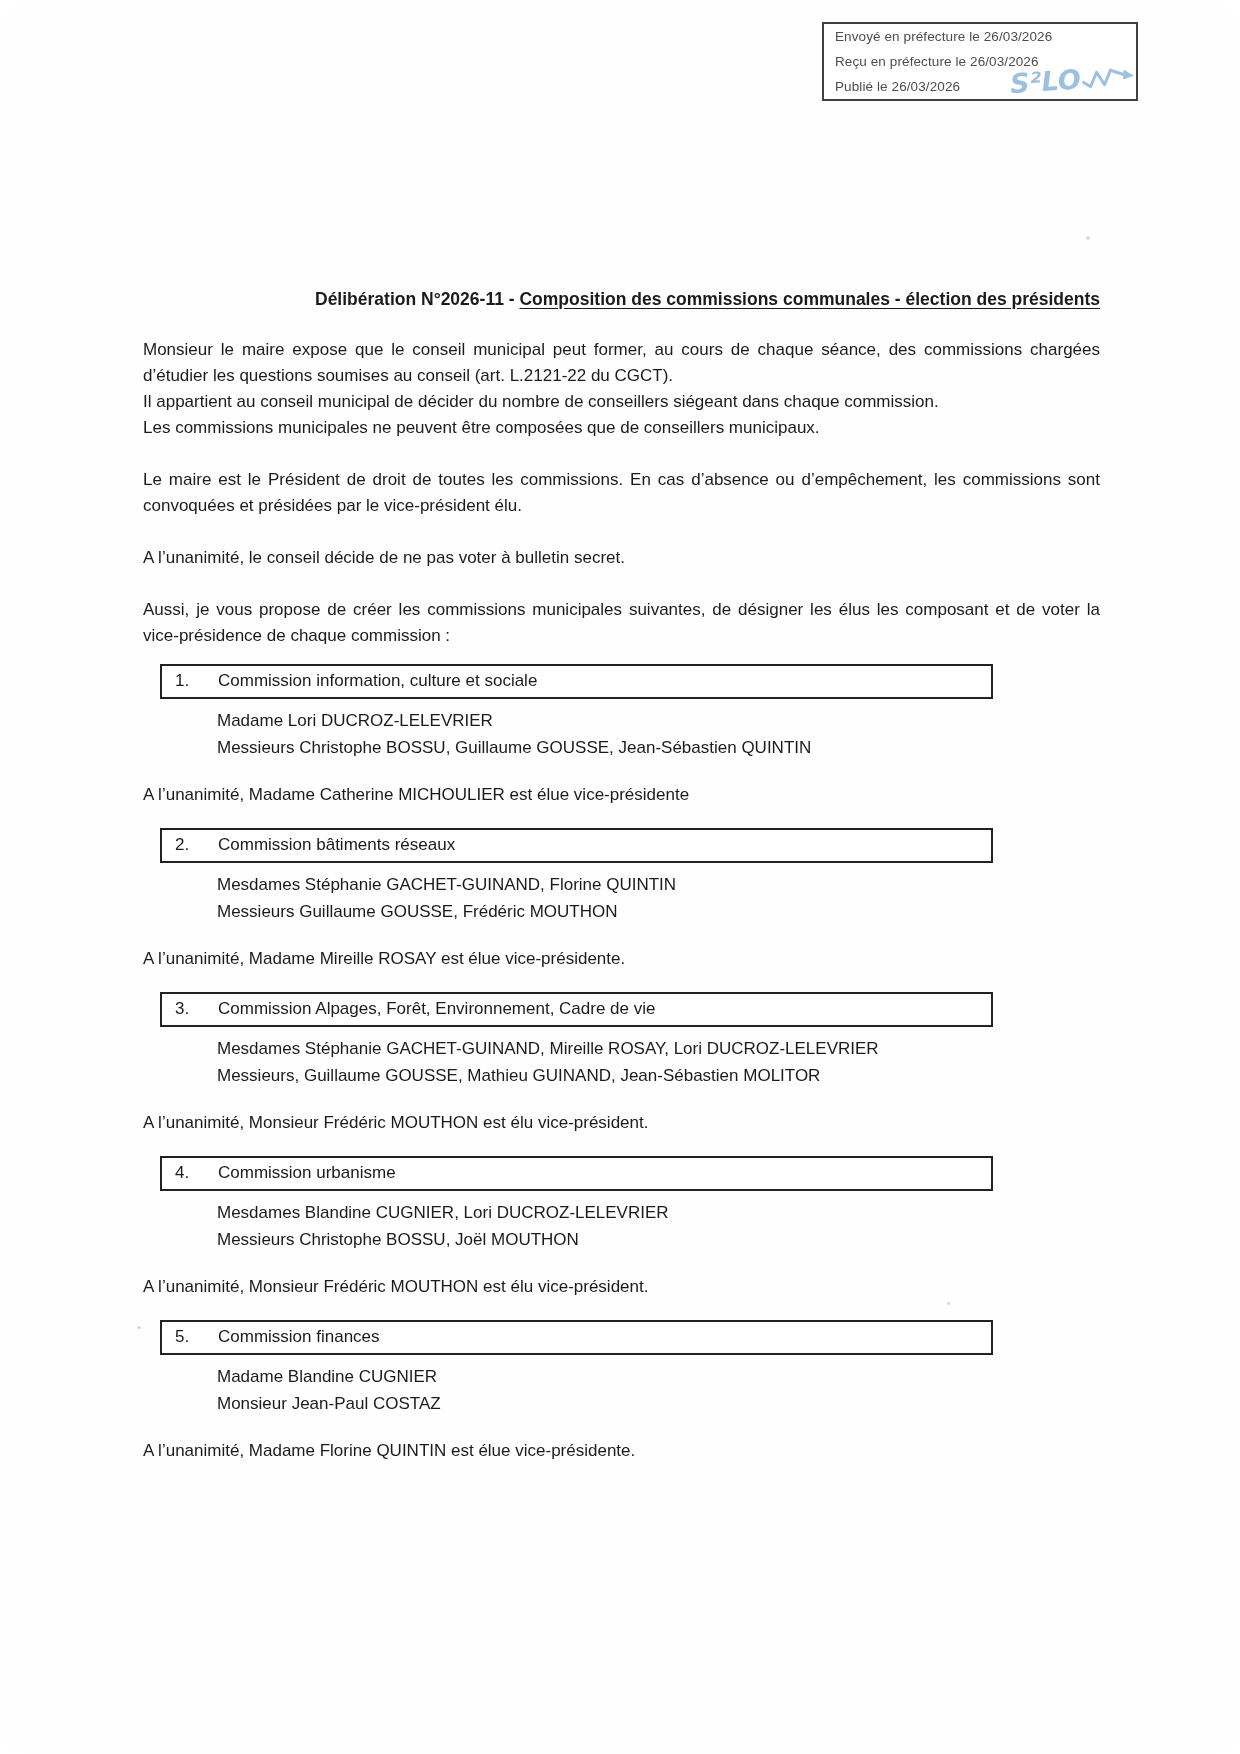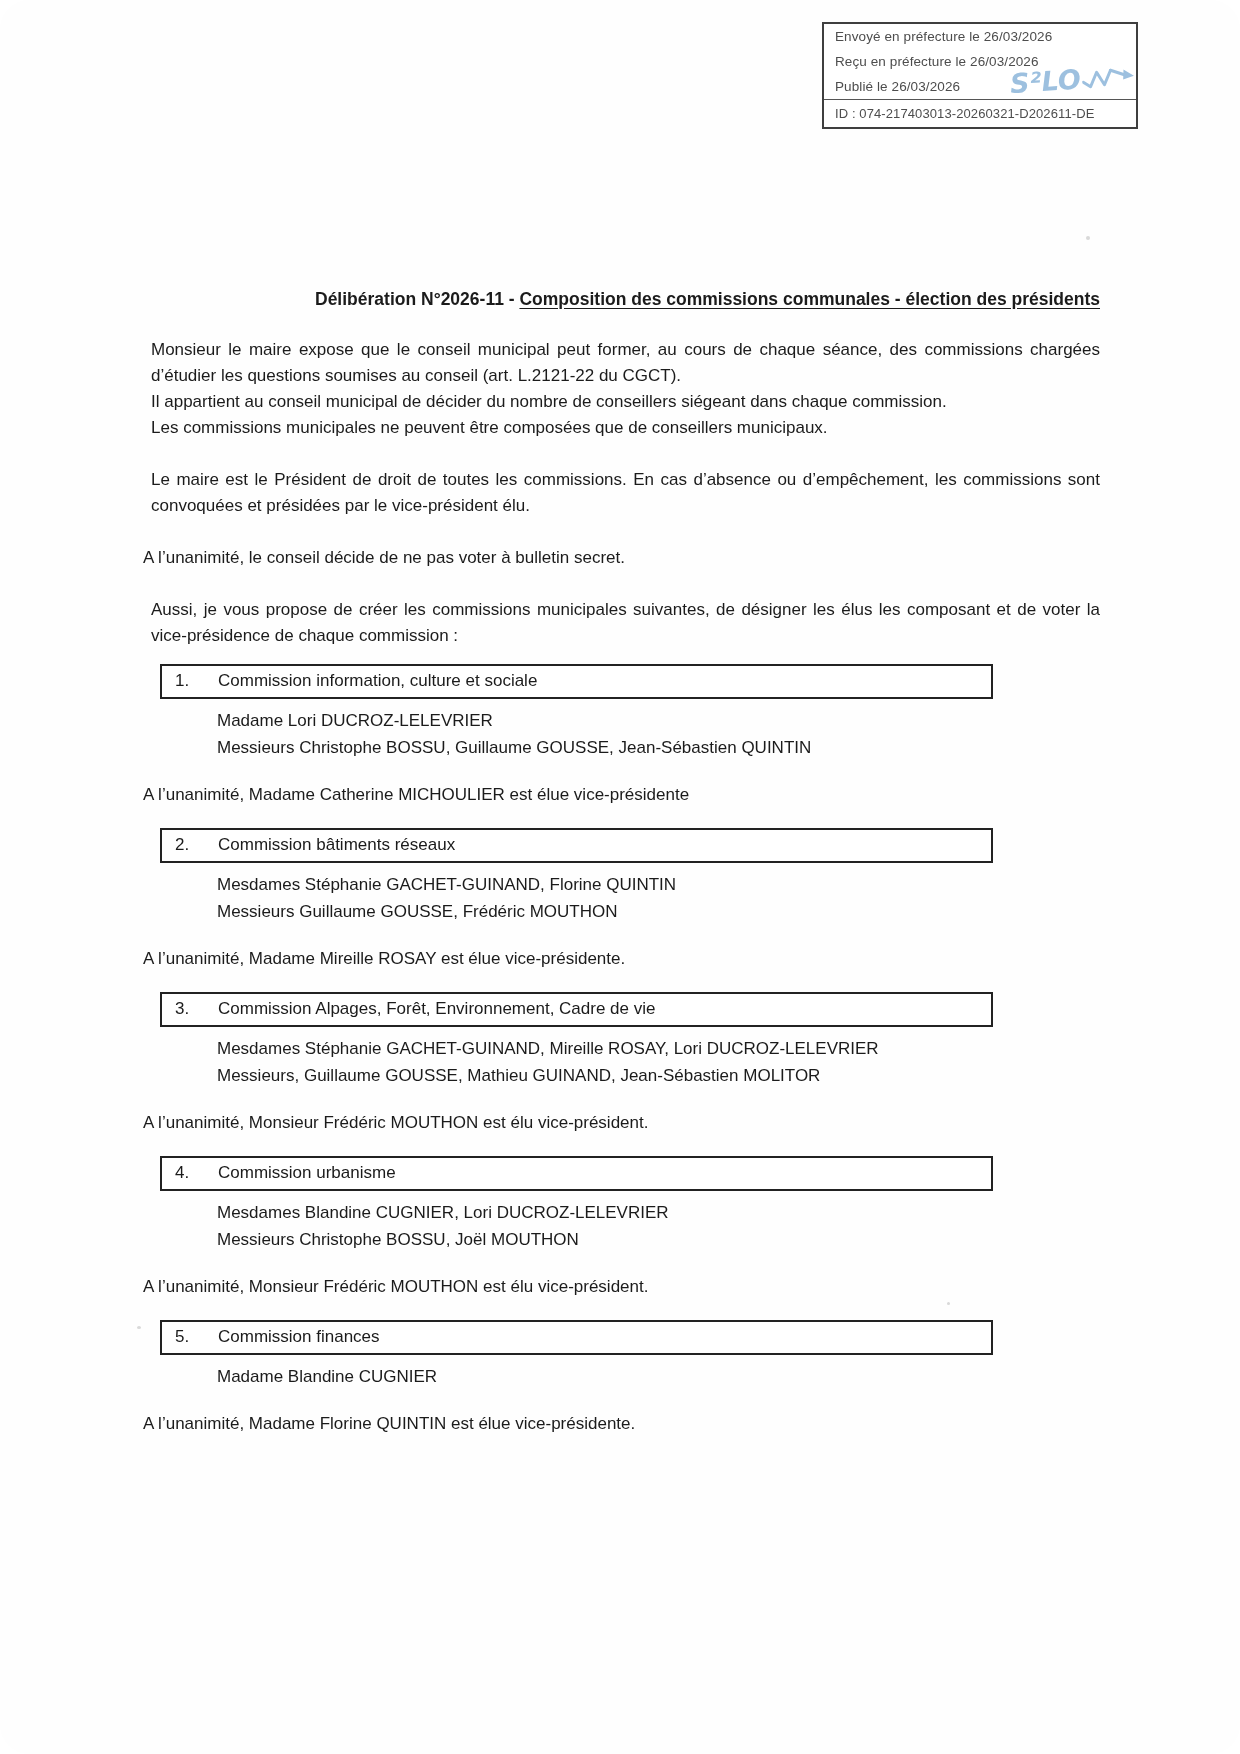--- a/index.html
+++ b/index.html
@@ -36,21 +36,21 @@
   .s2low svg{margin-top:8px;}
 
   
   .content{position:absolute;left:143px;top:286px;width:957px;}
   .title{
     font-size:17.5px;font-weight:bold;margin:0 0 25px 5px;
     line-height:26px;white-space:nowrap;text-align:right;
   }
   .title .u{text-decoration:underline;text-underline-offset:3px;}
   .para{margin:0 0 26px;font-size:17px;line-height:26px;}
-  .just{text-align:justify;margin-left:8px;}
+  .just{text-align:justify;}
   .para.tight{margin-bottom:0;}
   .group{margin:0 0 26px;}
   .para.last{margin-bottom:15px;}
 
   
   .commission{margin:0;}
   .com-box{
     margin:0 0 8px 17px;width:833px;box-sizing:border-box;
     border:2px solid #222;
     padding:3px 10px 4px 13px;
@@ -68,21 +68,20 @@
 </style>
 </head>
 <body>
 
 <div class="page">
 
   <div class="stamp">
     <div class="stamp-line">Envoyé en préfecture le 26/03/2026</div>
     <div class="stamp-line">Reçu en préfecture le 26/03/2026</div>
     <div class="stamp-line">Publié le 26/03/2026</div>
-    <div class="stamp-id">ID : 074-217403013-20260321-D202611-DE</div>
     <div class="s2low" style="color:#8cb6da;">
       <span>S²LO</span>
       <span>
         <svg width="52" height="24" viewBox="0 0 52 24">
           <path d="M1 15 L8 20 L15 6 L22 19 L29 5" fill="none" stroke="#8cb6da" stroke-width="3" stroke-linecap="round" stroke-linejoin="round"></path>
           <path d="M29 5 L44 11" fill="none" stroke="#8cb6da" stroke-width="3" stroke-linecap="round"></path>
           <polygon points="42,5 52,12 41,15" fill="#8cb6da"></polygon>
         </svg>
       </span>
     </div>
@@ -152,20 +151,21 @@
       <p class="result">A l’unanimité, Monsieur Frédéric MOUTHON est élu vice-président.</p>
     </section>
 
     <section class="commission">
       <div class="com-box">
         <span class="com-num">5.</span>
         <span class="com-name">Commission finances</span>
       </div>
       <div>
         <div class="member-line">Madame Blandine CUGNIER</div>
+        <div class="member-line">Monsieur Jean-Paul COSTAZ</div>
       </div>
       <p class="result">A l’unanimité, Madame Florine QUINTIN est élue vice-présidente.</p>
     </section>
 
   </div>
 
   <div class="speck" style="left:1086px;top:236px;width:4px;height:4px;"></div>
   <div class="speck" style="left:137px;top:1326px;width:4px;height:3px;"></div>
   <div class="speck" style="left:947px;top:1302px;width:3px;height:3px;"></div>
 </div>

